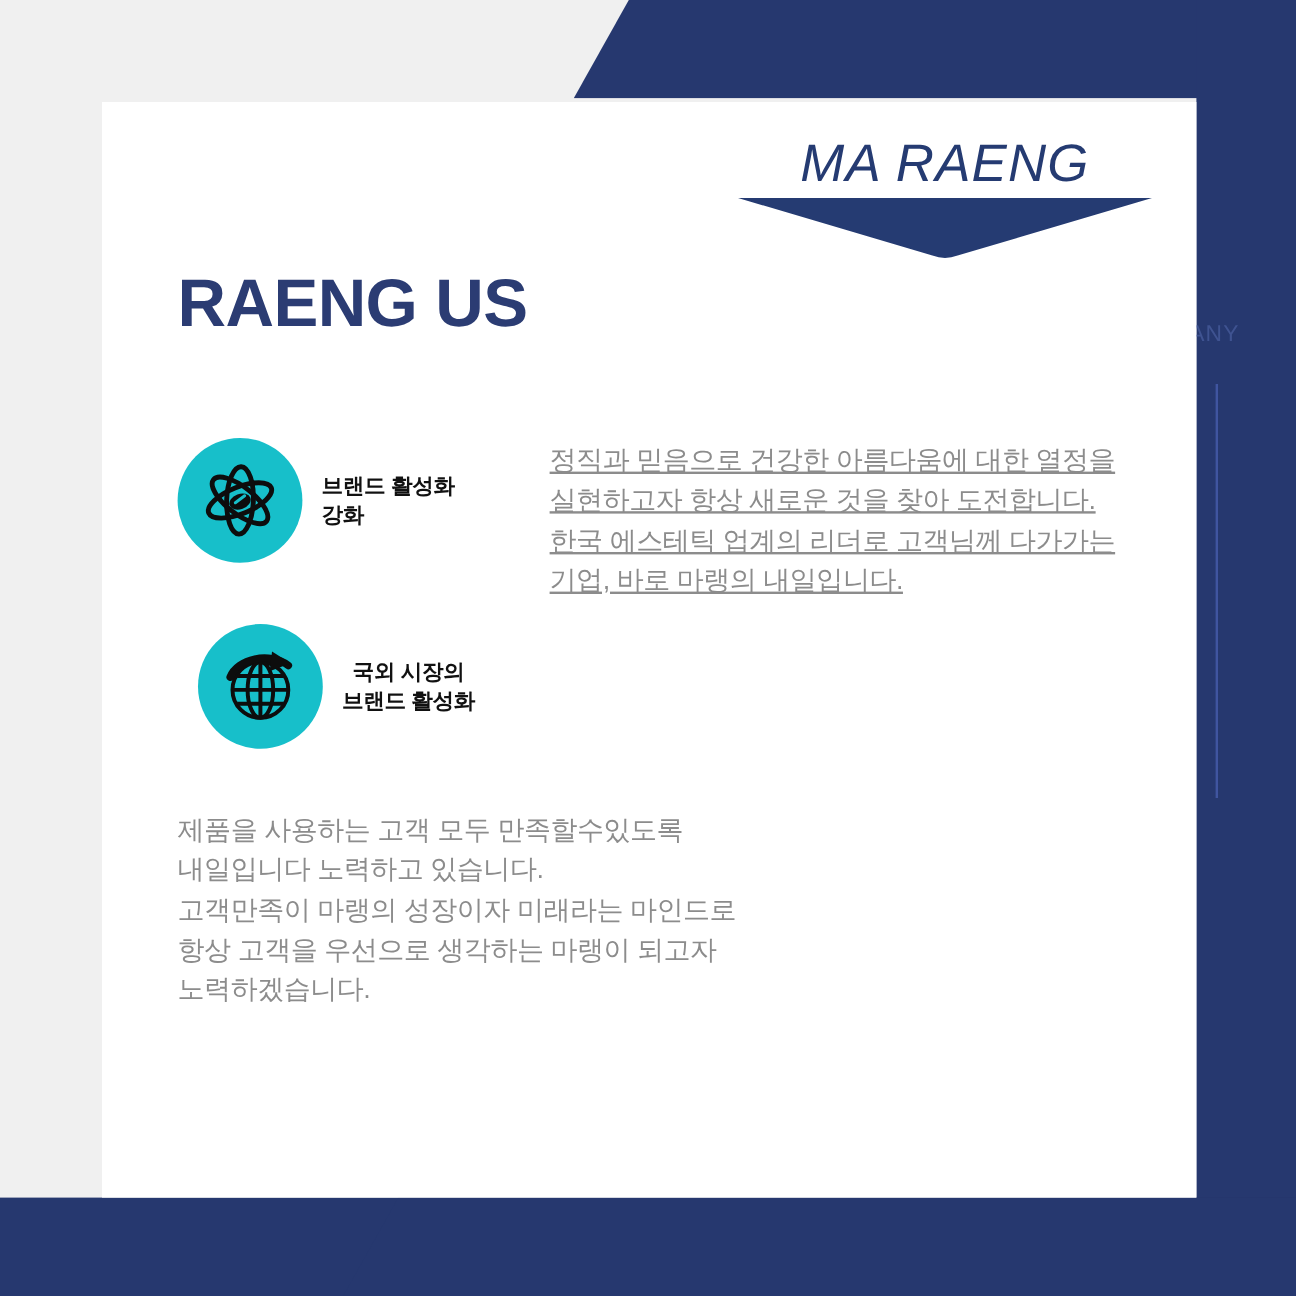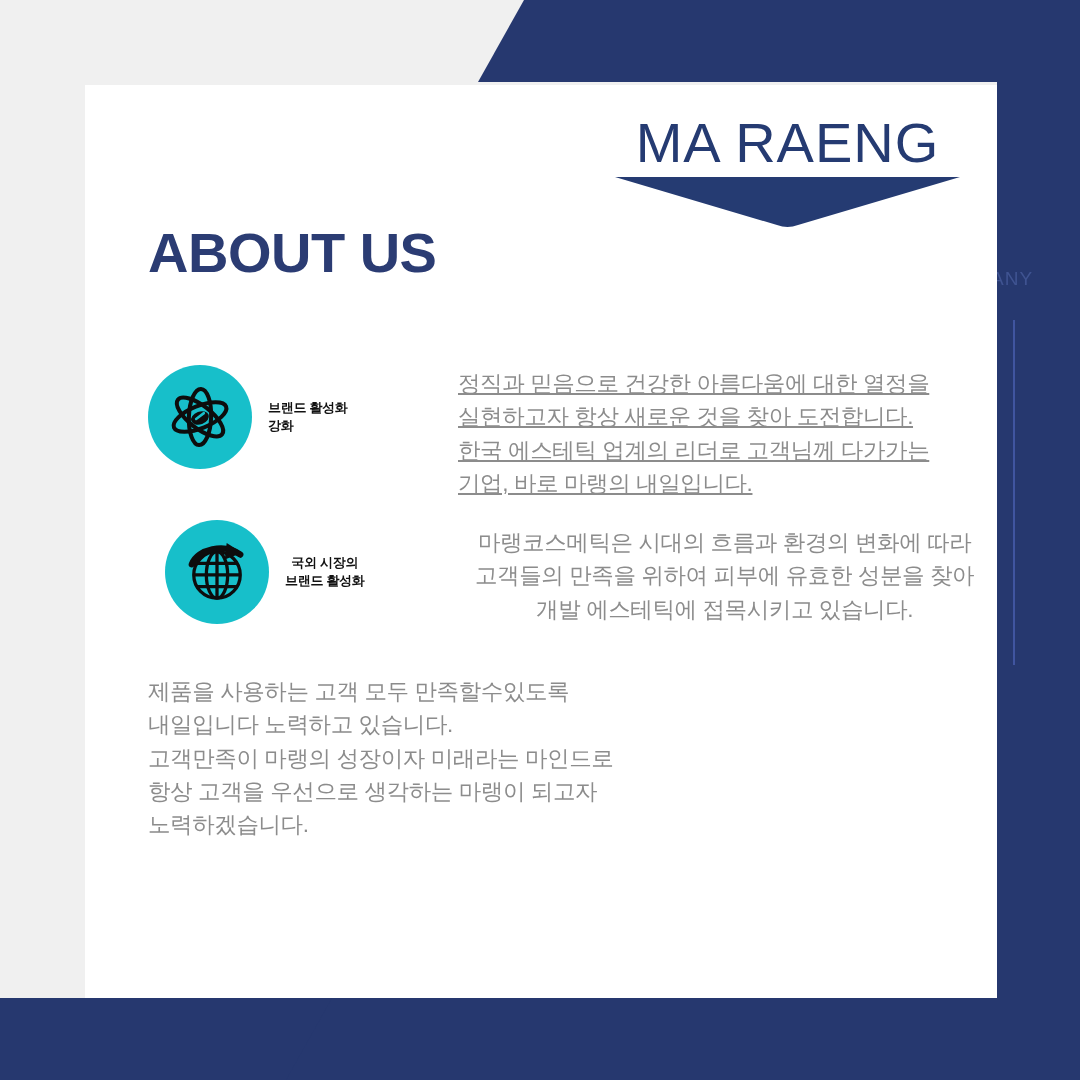--- a/index.html
+++ b/index.html
@@ -87,26 +87,27 @@
   
   #logo {
     position: absolute;
     left: 530px;
     top: 30px;
     width: 345px;
     text-align: center;
   }
   #logo-wordmark {
     font-family: "Liberation Sans", sans-serif;
-    font-size: 56px;
+    font-size: 44px;
     font-weight: 400;
     letter-spacing: 1px;
     color: #253b72;
     line-height: 1;
     white-space: nowrap;
+    font-style: italic;
   }
   #logo-chevron {
     margin-top: 4px;
     width: 345px;
     height: 52px;
     display: block;
   }
 
   
   #page-title {
@@ -143,21 +144,21 @@
     border-radius: 50%;
     background: #17bfca;
     display: flex;
     align-items: center;
     justify-content: center;
     flex: 0 0 104px;
   }
   .icon-badge svg { display: block; }
   .feature-label {
     margin-left: 16px;
-    font-size: 13px;
+    font-size: 18px;
     font-weight: bold;
     line-height: 1.35;
     color: #111111;
     white-space: pre-line;
     letter-spacing: -0.3px;
   }
 
   .paragraph {
     flex: 1 1 auto;
     font-size: 22.5px;
@@ -185,21 +186,21 @@
 
   <div id="card">
 
     <div id="logo">
       <div id="logo-wordmark">MA RAENG</div>
       <svg id="logo-chevron" viewBox="0 0 345 52" aria-hidden="true">
         <path d="M0 2 L345 2 L183 50 Q172.5 54 162 50 Z" fill="#253b72"></path>
       </svg>
     </div>
 
-    <div id="page-title">ABOUT US</div>
+    <div id="page-title">RAENG US</div>
 
     <div class="row" id="row-1">
       <div class="feature">
         <div class="icon-badge">
           <svg width="62" height="62" viewBox="0 0 64 64" aria-hidden="true">
             <g fill="none" stroke="#0d0d0d" stroke-width="4.2">
               <ellipse cx="32" cy="32" rx="29" ry="11.5" transform="rotate(-22 32 32)"></ellipse>
               <ellipse cx="32" cy="32" rx="29" ry="11.5" transform="rotate(38 32 32)"></ellipse>
               <ellipse cx="32" cy="32" rx="29" ry="11.5" transform="rotate(92 32 32)"></ellipse>
             </g>
@@ -228,23 +229,20 @@
               <line x1="12" y1="47" x2="52" y2="47"></line>
               <line x1="32" y1="11" x2="32" y2="59"></line>
             </g>
             <path d="M6 24 C12 8 40 2 56 14" fill="none" stroke="#0d0d0d" stroke-width="6.5" stroke-linecap="round"></path>
             <path d="M42 2 L58 12 L40 19 Z" fill="#0d0d0d"></path>
           </svg>
         </div>
         <div class="feature-label">국외 시장의
 브랜드 활성화</div>
       </div>
-      <div class="paragraph">마랭코스메틱은 시대의 흐름과 환경의 변화에 따라
-고객들의 만족을 위하여 피부에 유효한 성분을 찾아
-개발 에스테틱에 접목시키고 있습니다.</div>
     </div>
 
     <div class="row" id="row-3">
       <div class="paragraph">제품을 사용하는 고객 모두 만족할수있도록
 내일입니다 노력하고 있습니다.
 고객만족이 마랭의 성장이자 미래라는 마인드로
 항상 고객을 우선으로 생각하는 마랭이 되고자
 노력하겠습니다.</div>
     </div>
 

